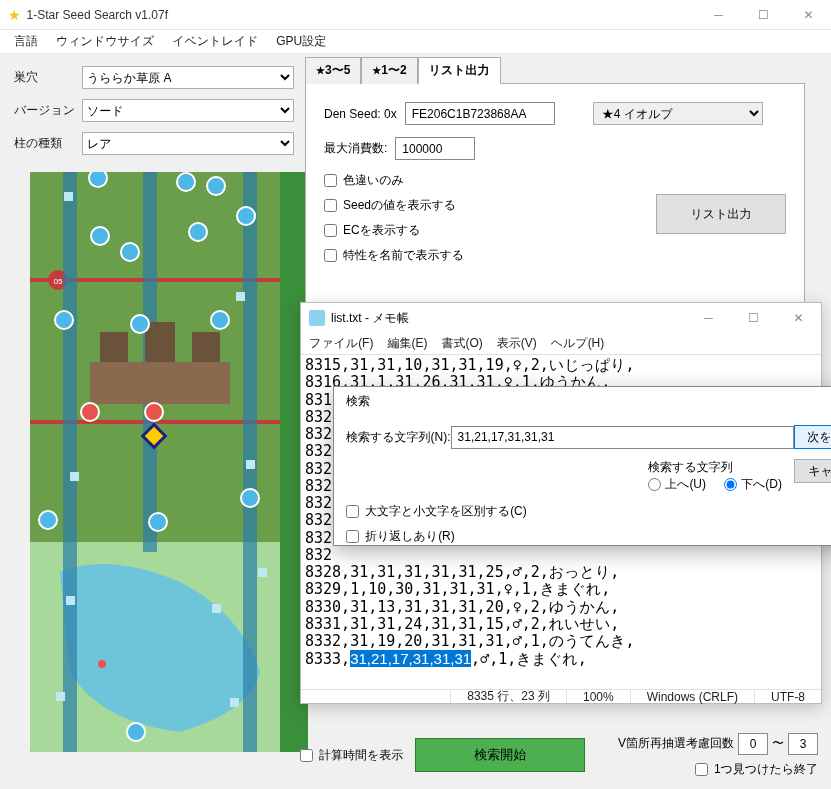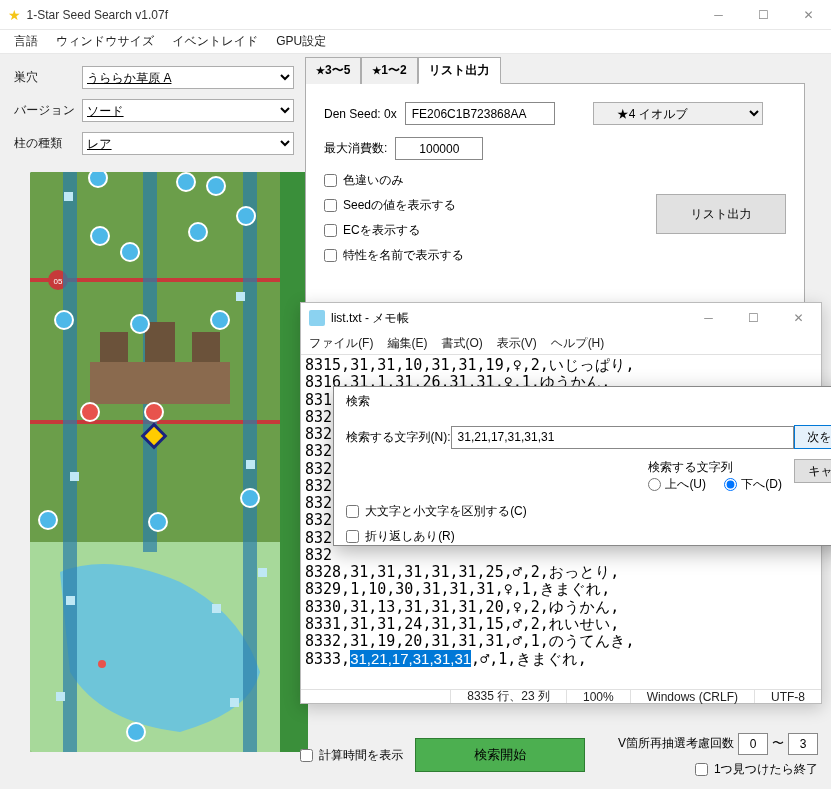--- a/index.html
+++ b/index.html
@@ -11,34 +11,34 @@
   .winbtn { width: 45px; height: 30px; display: flex; align-items: center; justify-content: center; font-size: 12px; color: #888; }
   
   .menubar { height: 24px; background: #fff; display: flex; align-items: center; padding-left: 14px; gap: 18px; font-size: 12px; color: #222; border-bottom: 1px solid #e8e8e8; }
   .menuitem { cursor: default; }
   
   .main { background: #f0f0f0; padding: 8px 14px; height: 735px; position: relative; }
   
   .left-col { position: absolute; left: 14px; top: 12px; width: 280px; }
   .form-row { display: flex; align-items: center; margin-bottom: 10px; }
   .form-row label { font-size: 12px; color: #222; width: 68px; }
-  .form-row select { flex: 1; font-size: 12px; height: 23px; background: #fff; border: 1px solid #adadad; text-decoration: underline; }
+  .form-row select { flex: 1; font-size: 12px; height: 23px; background: #fff; border: 1px solid #adadad; }
   
   .map { position: absolute; left: 30px; top: 118px; width: 278px; height: 580px; background: #3a8f3a; border-radius: 2px; overflow: hidden; }
   
   .right-col { position: absolute; left: 305px; top: 2px; width: 500px; }
   .tabs { display: flex; border-bottom: 1px solid #adadad; background: #f0f0f0; font-weight: bold; }
   .tab { padding: 4px 10px; font-size: 12px; background: #f0f0f0; border: 1px solid #adadad; border-bottom: none; margin-right: 0; position: relative; top: 1px; cursor: default; }
   .tab.active { background: #fff; border-bottom: 1px solid #fff; }
   .tab .star-prefix::before { content: "★"; font-size: 10px; }
   
   .tabpanel { background: #fff; border: 1px solid #adadad; border-top: none; padding: 18px; height: 226px; }
   .field-row { display: flex; align-items: center; margin-bottom: 12px; font-size: 12px; gap: 8px; }
   .text-input { border: 1px solid #888; padding: 3px 6px; font-size: 12px; height: 23px; }
-  select.combo { border: 1px solid #adadad; font-size: 12px; height: 23px; padding-left: 19px; }
+  select.combo { border: 1px solid #adadad; font-size: 12px; height: 23px; padding-left: 4px; }
   .cbx-row { display: flex; align-items: center; font-size: 12px; margin-bottom: 8px; gap: 6px; }
   .big-btn { width: 130px; height: 40px; background: #e1e1e1; border: 1px solid #adadad; font-size: 12px; cursor: default; }
   
   .bottom-bar { position: absolute; left: 300px; bottom: 10px; width: 518px; height: 48px; display: flex; align-items: center; gap: 12px; }
   .search-btn { background: #4caf50; border: 1px solid #2e7d32; width: 170px; height: 34px; font-size: 13px; }
   .small-input { width: 30px; height: 22px; border: 1px solid #888; text-align: center; font-size: 12px; }
   
   
   .notepad { position: absolute; left: 300px; top: 302px; width: 522px; height: 402px; background: #fff; border: 1px solid #bbb; box-shadow: 0 4px 16px rgba(0,0,0,0.2); display: flex; flex-direction: column; }
   .np-title { height: 30px; display: flex; align-items: center; padding-left: 8px; background: #fff; }
@@ -154,21 +154,21 @@
       <div class="tab active"><span>リスト出力</span></div>
     </div>
     <div class="tabpanel">
       <div class="field-row">
         <span>Den Seed: 0x</span>
         <input class="text-input" style="width: 150px;" value="FE206C1B723868AA">
         <select class="combo" style="width:170px;margin-left:30px"><option>★4 イオルブ</option></select>
       </div>
       <div class="field-row">
         <span>最大消費数:</span>
-        <input class="text-input" style="width: 88px; text-align: center;" value="100000">
+        <input class="text-input" style="width: 80px;" value="100000">
       </div>
       <div style="display:flex">
         <div style="flex:1">
           <div class="cbx-row">
               <input type="checkbox" style="">
               <span>色違いのみ</span>
             </div>
           <div class="cbx-row">
               <input type="checkbox" style="">
               <span>Seedの値を表示する</span>

